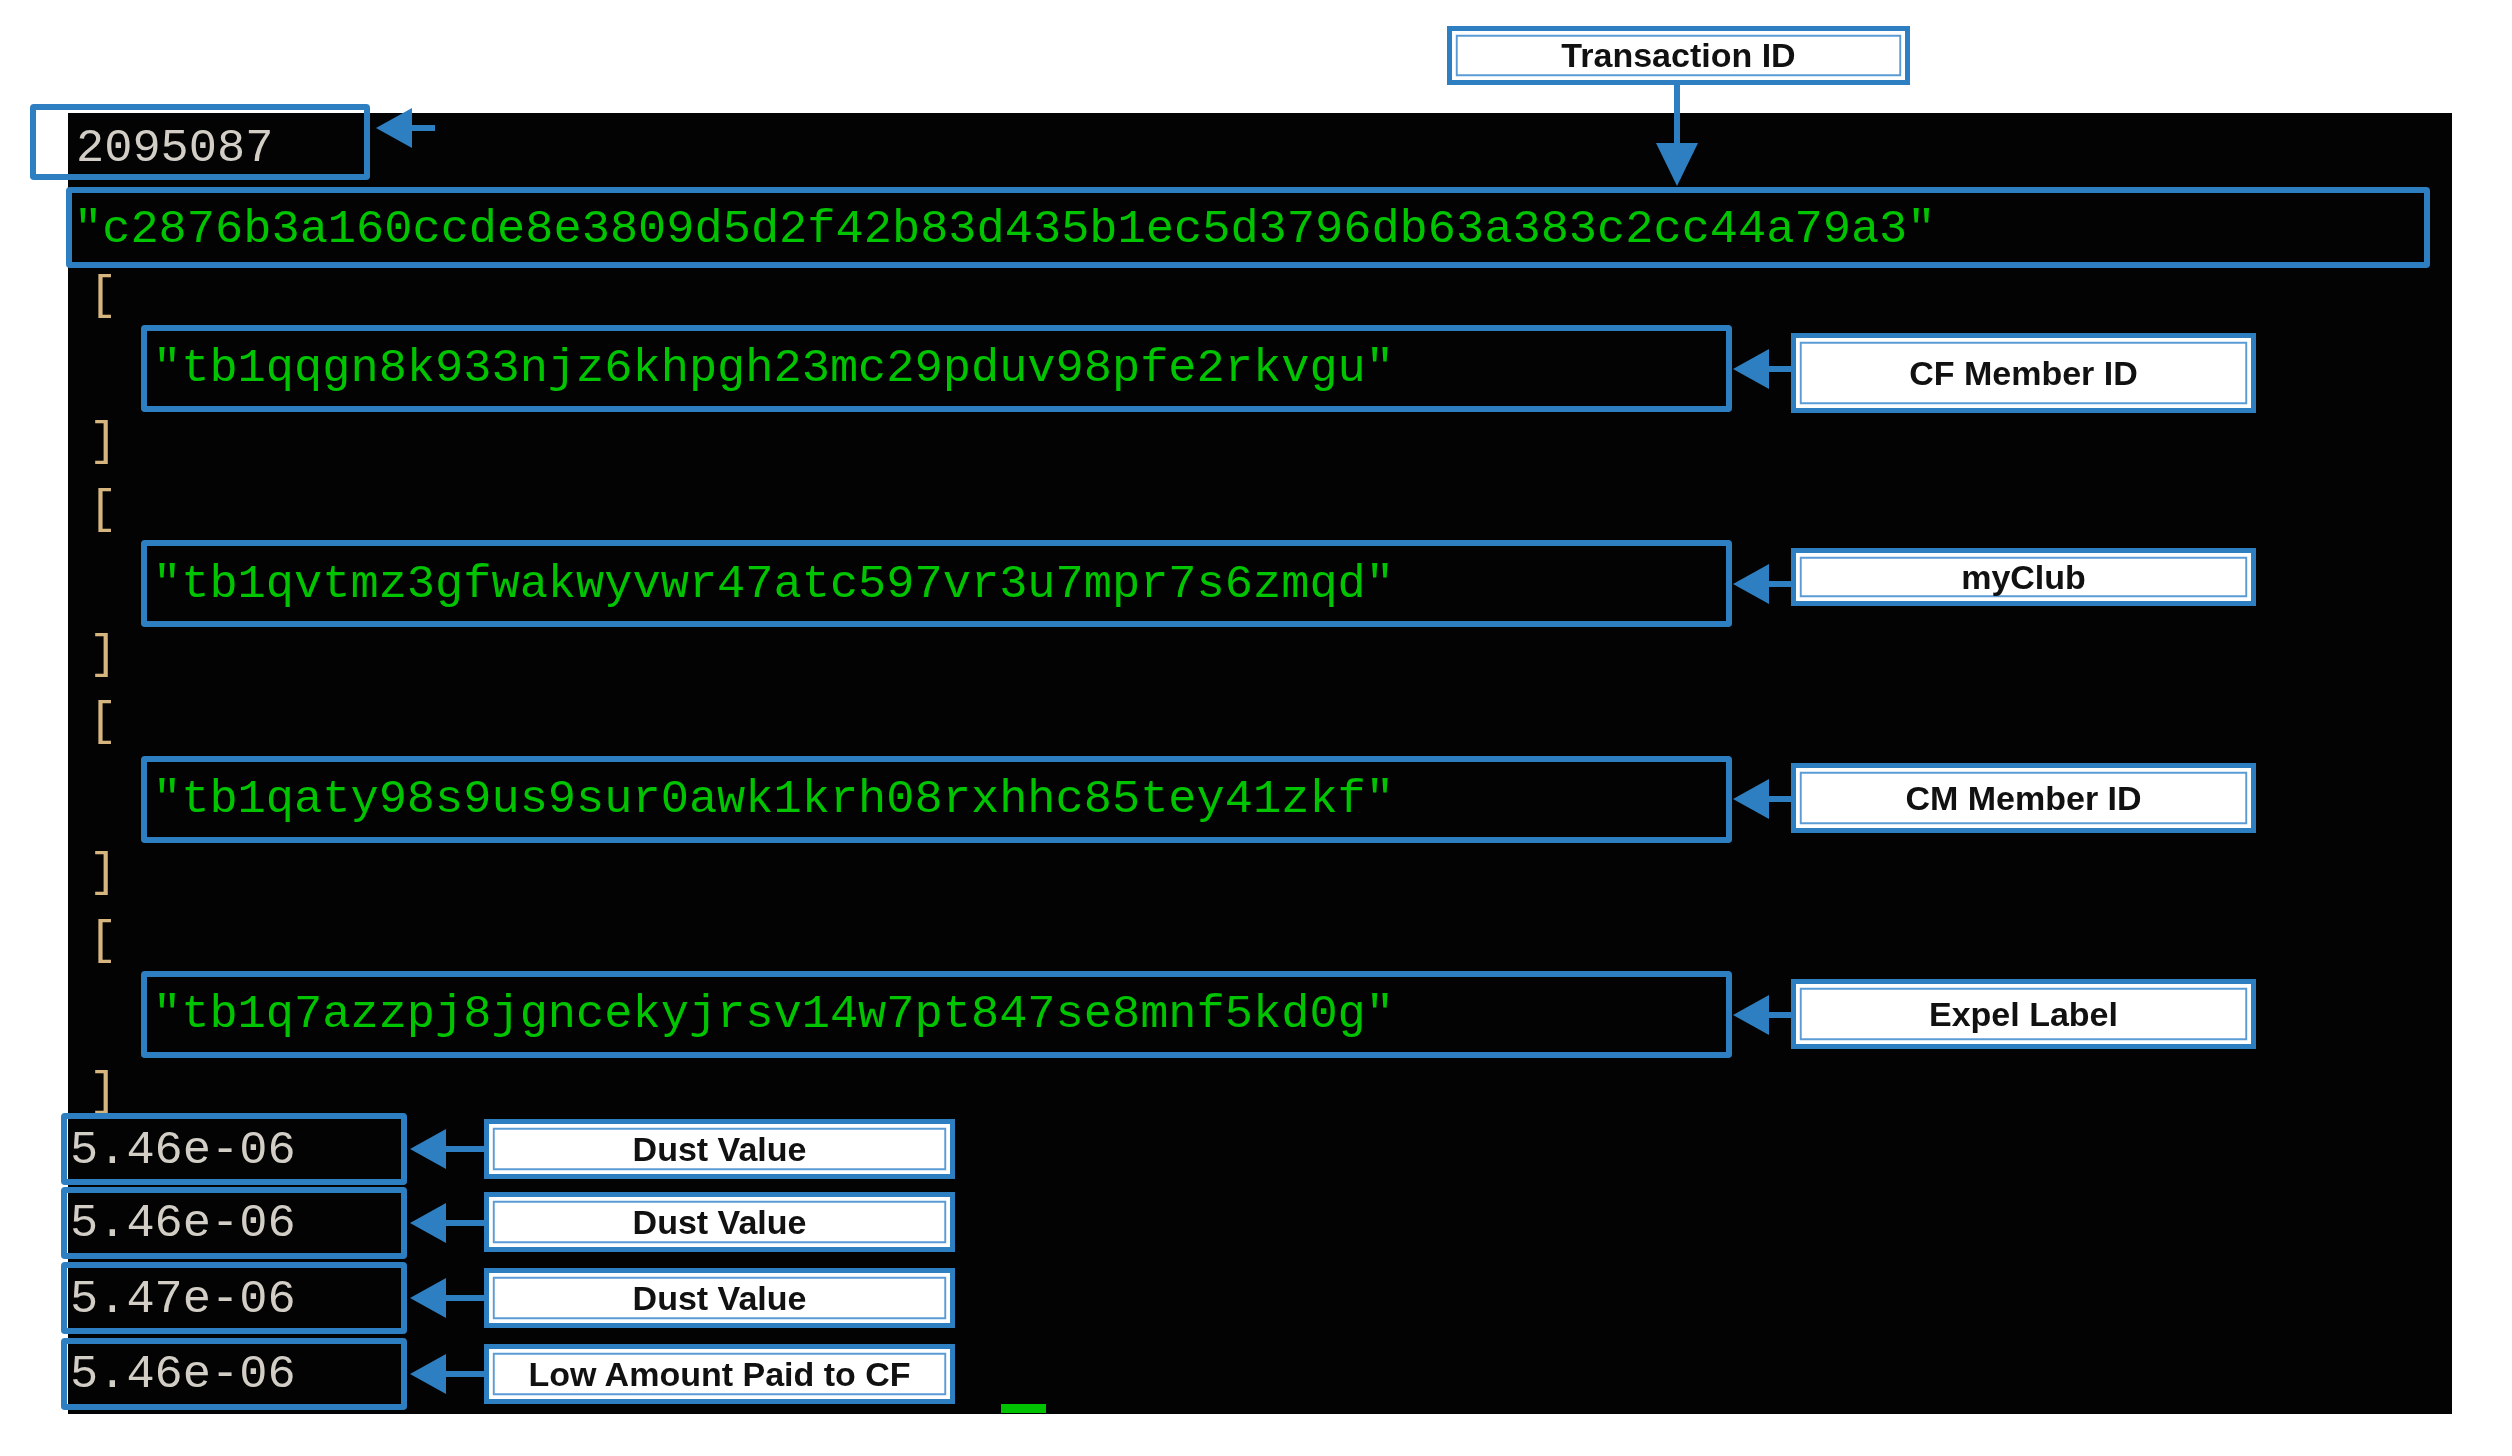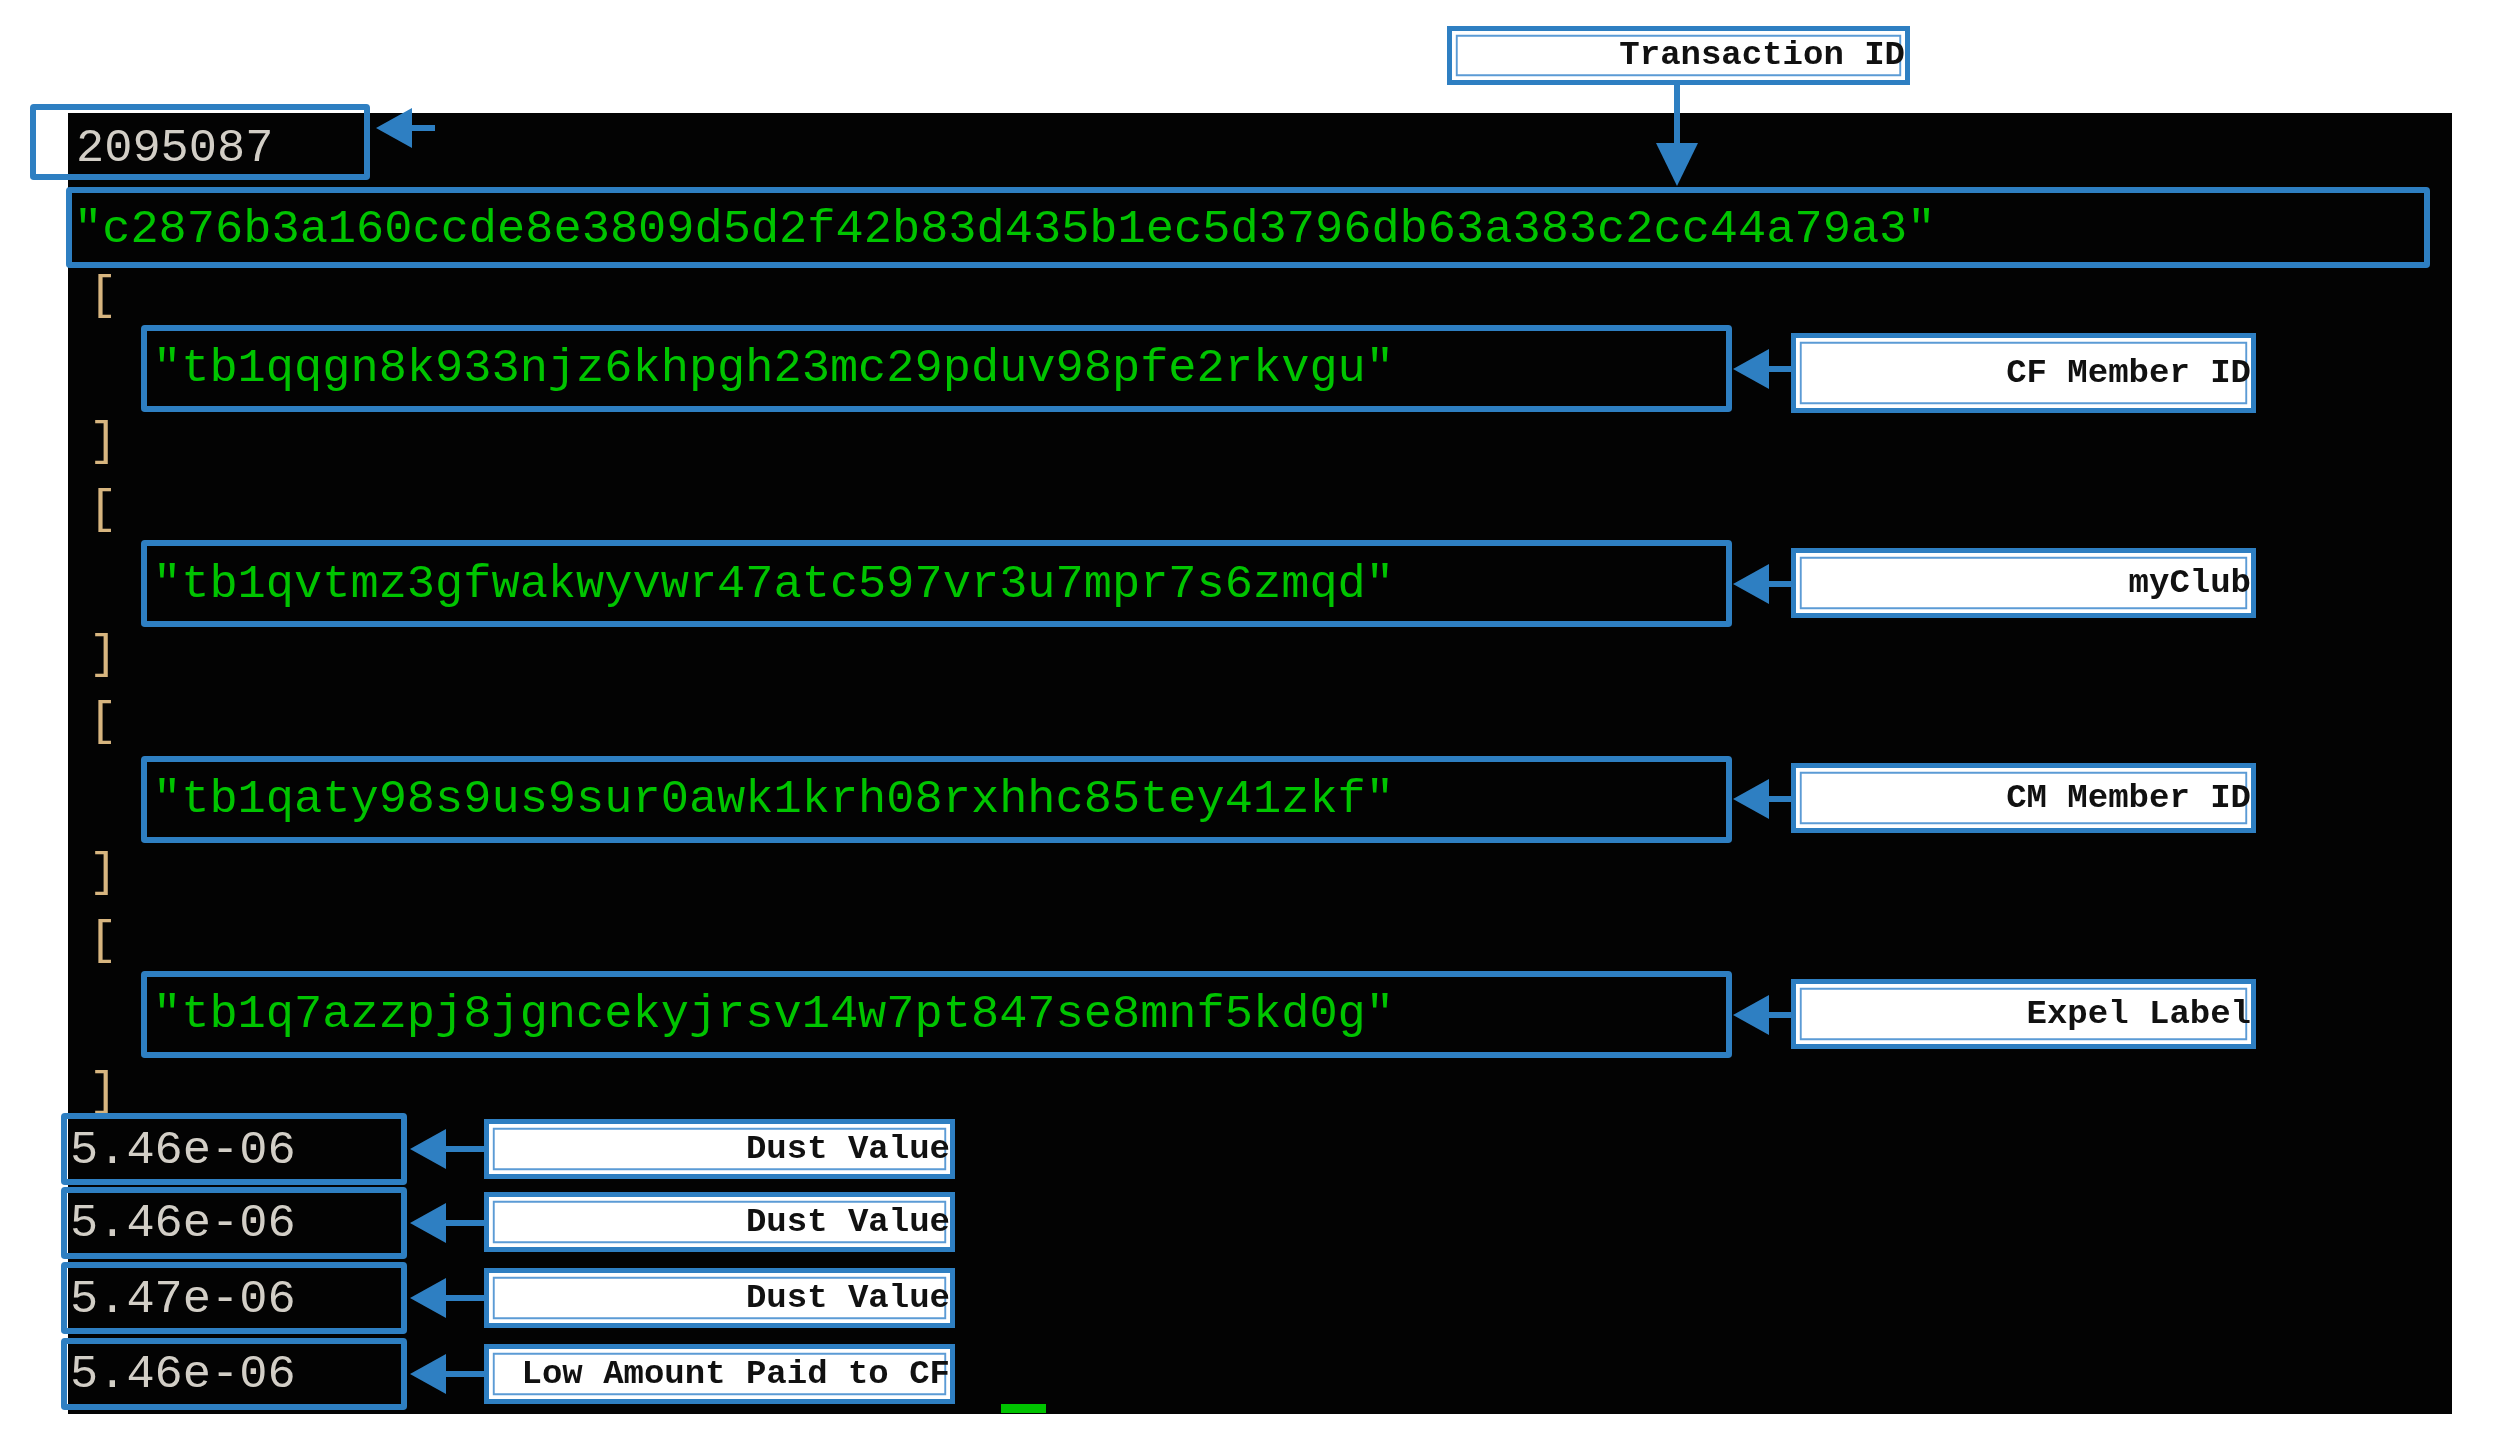--- a/index.html
+++ b/index.html
@@ -36,22 +36,22 @@
   .hl{
     position:absolute;z-index:4;box-sizing:border-box;
     border:6.6px solid var(--annotation-blue);
     border-radius:3.8px;background:transparent;
   }
   
   .callout{
     position:absolute;z-index:5;box-sizing:border-box;
     background:#ffffff;border:5.7px solid var(--annotation-blue);
     box-shadow:inset 0 0 0 3.8px #ffffff, inset 0 0 0 5.7px var(--annotation-blue-light);
-    display:flex;align-items:center;justify-content:flex-end;
-    font-family:Liberation Mono, monospace;
+    display:flex;align-items:center;justify-content:center;
+    font-family:Liberation Sans, sans-serif;
     font-weight:bold;color:#111111;font-size:34px;white-space:nowrap;
   }
   
   .arrow-line{position:absolute;z-index:5;background:var(--annotation-blue);}
   .arrow-head-left{
     position:absolute;z-index:5;width:0;height:0;
     border-top:20px solid transparent;border-bottom:20px solid transparent;
     border-right:36px solid var(--annotation-blue);
   }
   .arrow-head-down{
@@ -113,21 +113,21 @@
 
   <div class="arrow-line" style="left:410px;top:125px;width:24.6px;height:5.7px"></div>
   <div class="arrow-head-left" style="left:376px;top:108px"></div>
 
   <div class="callout" style="left:1791px;top:333px;width:465px;height:80px">
     <span>CF Member ID</span>
   </div>
   <div class="arrow-line" style="left:1767px;top:366px;width:26.5px;height:5.7px"></div>
   <div class="arrow-head-left" style="left:1733px;top:349px"></div>
 
-  <div class="callout" style="left:1791px;top:548px;width:465px;height:70px">
+  <div class="callout" style="left:1791px;top:548px;width:465px;height:58px">
     <span>myClub</span>
   </div>
   <div class="arrow-line" style="left:1767px;top:581px;width:26.5px;height:5.7px"></div>
   <div class="arrow-head-left" style="left:1733px;top:564px"></div>
 
   <div class="callout" style="left:1791px;top:763px;width:465px;height:70px">
     <span>CM Member ID</span>
   </div>
   <div class="arrow-line" style="left:1767px;top:796px;width:26.5px;height:5.7px"></div>
   <div class="arrow-head-left" style="left:1733px;top:779px"></div>

